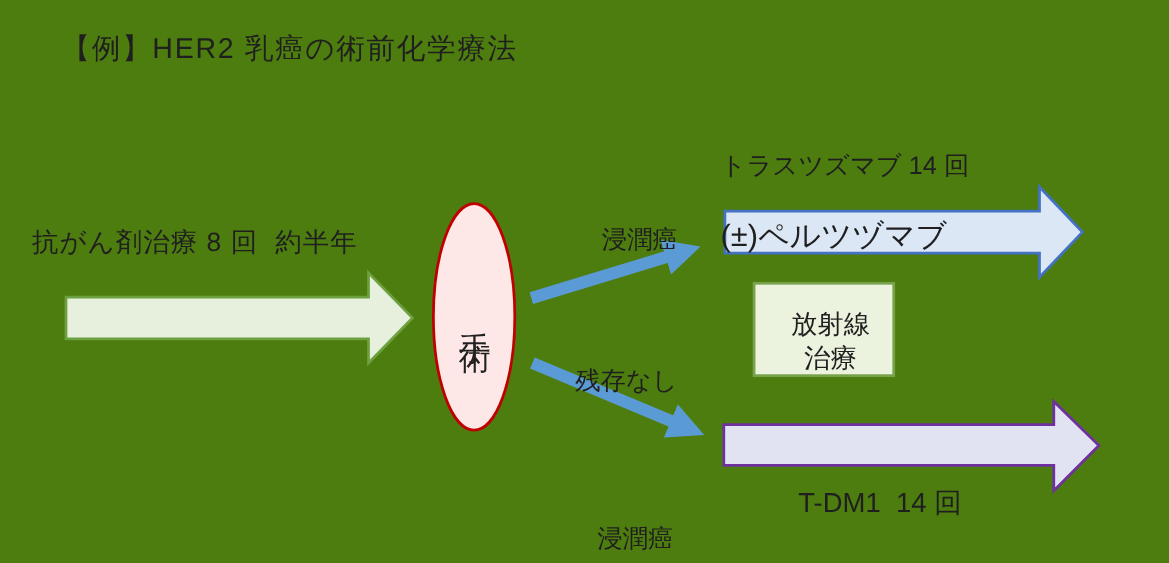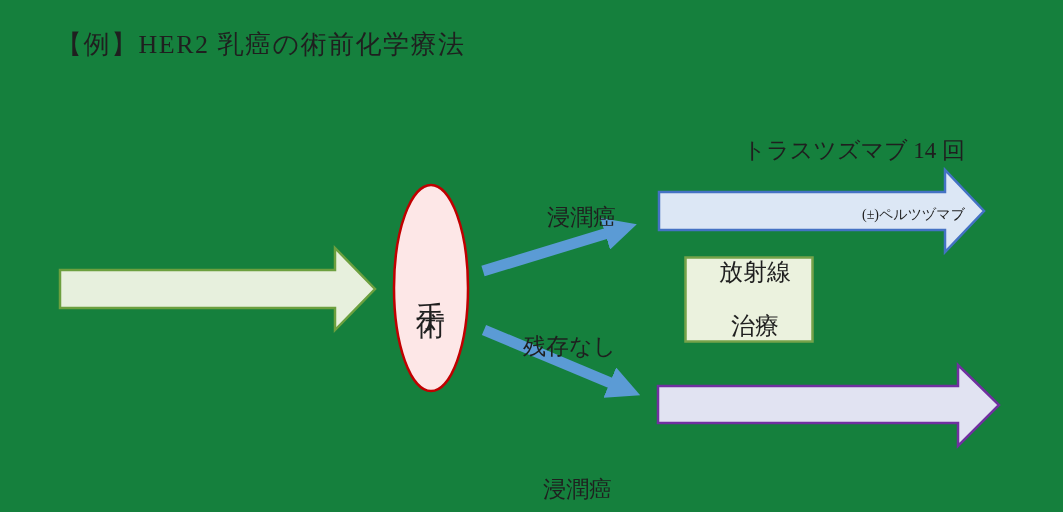--- a/index.html
+++ b/index.html
@@ -1,38 +1,38 @@
 <!DOCTYPE html>
 <html><head>
 <meta charset="utf-8">
 <style>
   html,body { margin:0; padding:0; background:#ffffff; }
   .canvas {
-    position:relative; width:1063px; height:512px; background:#15803d;
-    font-family:Liberation Serif, serif; color:#1f1f1f;
+    position:relative; width:1063px; height:512px; background:#4d7c0f;
+    font-family:Liberation Sans, sans-serif; color:#1f1f1f;
     overflow:hidden;
   }
   .shapes { position:absolute; left:0; top:0; width:1063px; height:512px; }
   .label { position:absolute; white-space:pre; }
   .page-title { left:56px; top:27px; font-size:26px; letter-spacing:1.5px; }
   .pre-surgery-label { left:29px; top:204px; font-size:24px; letter-spacing:1px; }
   .surgery-label {
     left:394px; top:185px; width:74px; height:206px;
     display:flex; align-items:center; justify-content:center;
     writing-mode:vertical-rl; font-size:29px; letter-spacing:10px;
   }
   .branch-label { width:170px; text-align:right; font-size:23px; line-height:31px; }
   .branch-upper-label { left:446px; top:140px; }
   .branch-lower-label { left:442px; top:412px; }
-  .upper-therapy-label { left:655px; top:100px; width:310px; text-align:right; }
+  .upper-therapy-label { left:655px; top:100px; width:310px; text-align:left; }
   .upper-therapy-label .l1 { font-size:23px; line-height:29px; display:block; }
-  .upper-therapy-label .l2 { font-size:14px; line-height:27px; display:block; }
+  .upper-therapy-label .l2 { font-size:28px; line-height:27px; display:block; }
   .radiation-label {
     left:685px; top:257px; width:140px; height:85px;
-    display:flex; flex-direction:column; align-items:center; justify-content:space-between;
+    display:flex; flex-direction:column; align-items:center; justify-content:flex-end;
     font-size:24px; line-height:31px; text-align:center;
   }
   .lower-therapy-label { left:650px; top:440px; width:300px; text-align:center; font-size:25px; }
 </style>
 </head>
 <body>
 
 <div class="canvas">
 
   <svg class="shapes" viewBox="0 0 1063 512" xmlns="http://www.w3.org/2000/svg">
@@ -51,20 +51,21 @@
 
     <polygon points="659,192 945,192 945,170 984,211 945,252 945,230 659,230" stroke-width="2.5" fill="#dce7f5" stroke="#4472c4"></polygon>
 
     <rect x="685.5" y="257.5" width="127" height="84" stroke-width="2.5" fill="#ebf2de" stroke="#76a24a"></rect>
 
     <polygon points="658,386 958,386 958,365 999,405 958,446 958,423 658,423" stroke-width="2.5" fill="#e1e3f2" stroke="#7030a0"></polygon>
   </svg>
 
   <div class="label page-title">【例】HER2 乳癌の術前化学療法</div>
 
+  <div class="label pre-surgery-label">抗がん剤治療 8 回  約半年</div>
 
   <div class="label surgery-label">手術</div>
 
   <div class="label branch-label branch-upper-label">
     <span style="display:block;">浸潤癌</span>
     <span style="display:block;margin-top:36px;">残存なし</span>
   </div>
 
   <div class="label branch-label branch-lower-label">
     <span style="display:block;">浸潤癌</span>
@@ -74,14 +75,15 @@
   <div class="label upper-therapy-label">
     <span class="l1">トラスツズマブ 14 回</span>
     <span class="l2">(±)ペルツヅマブ</span>
   </div>
 
   <div class="label radiation-label">
     <span>放射線</span>
     <span>治療</span>
   </div>
 
+  <div class="label lower-therapy-label">T-DM1  14 回</div>
 
 </div>
 
 </body></html>

